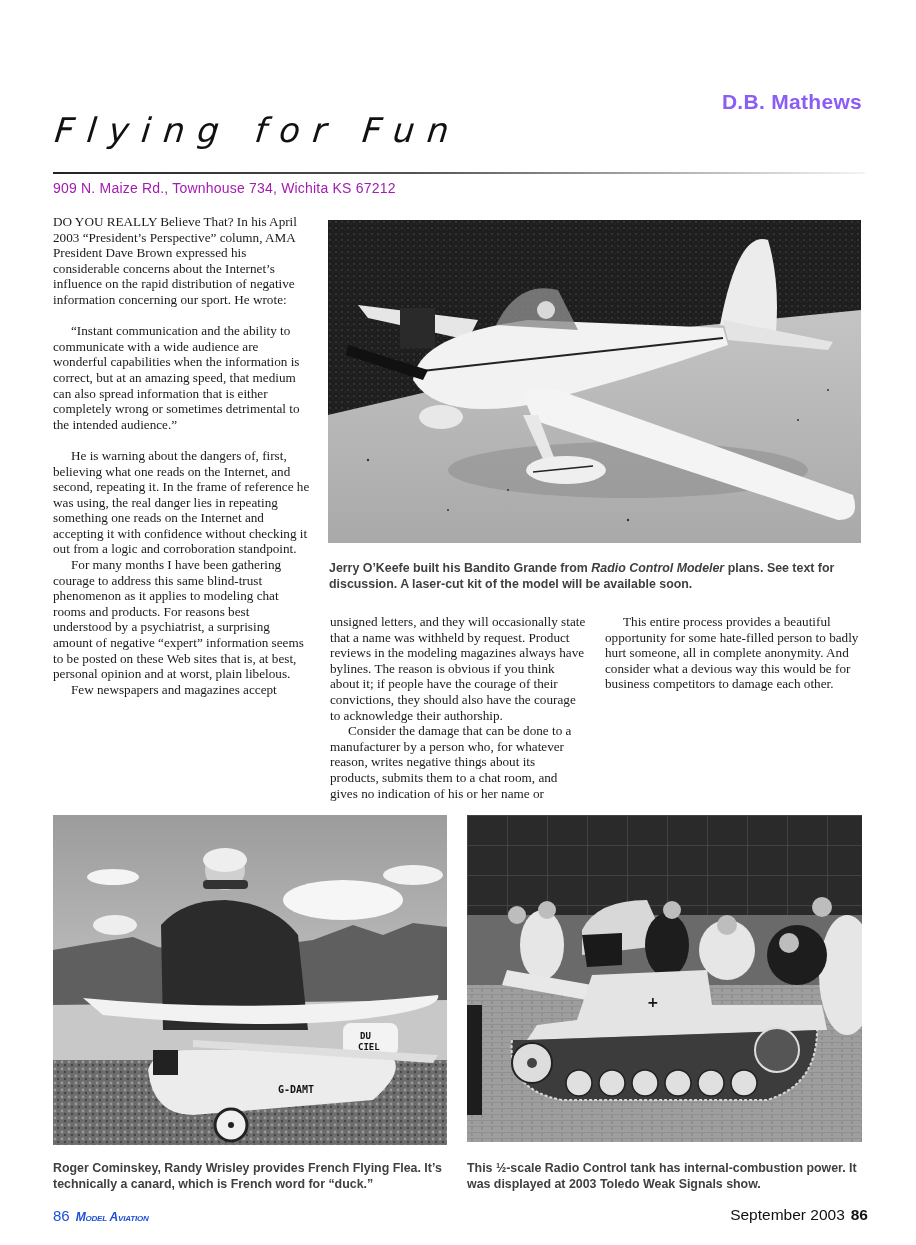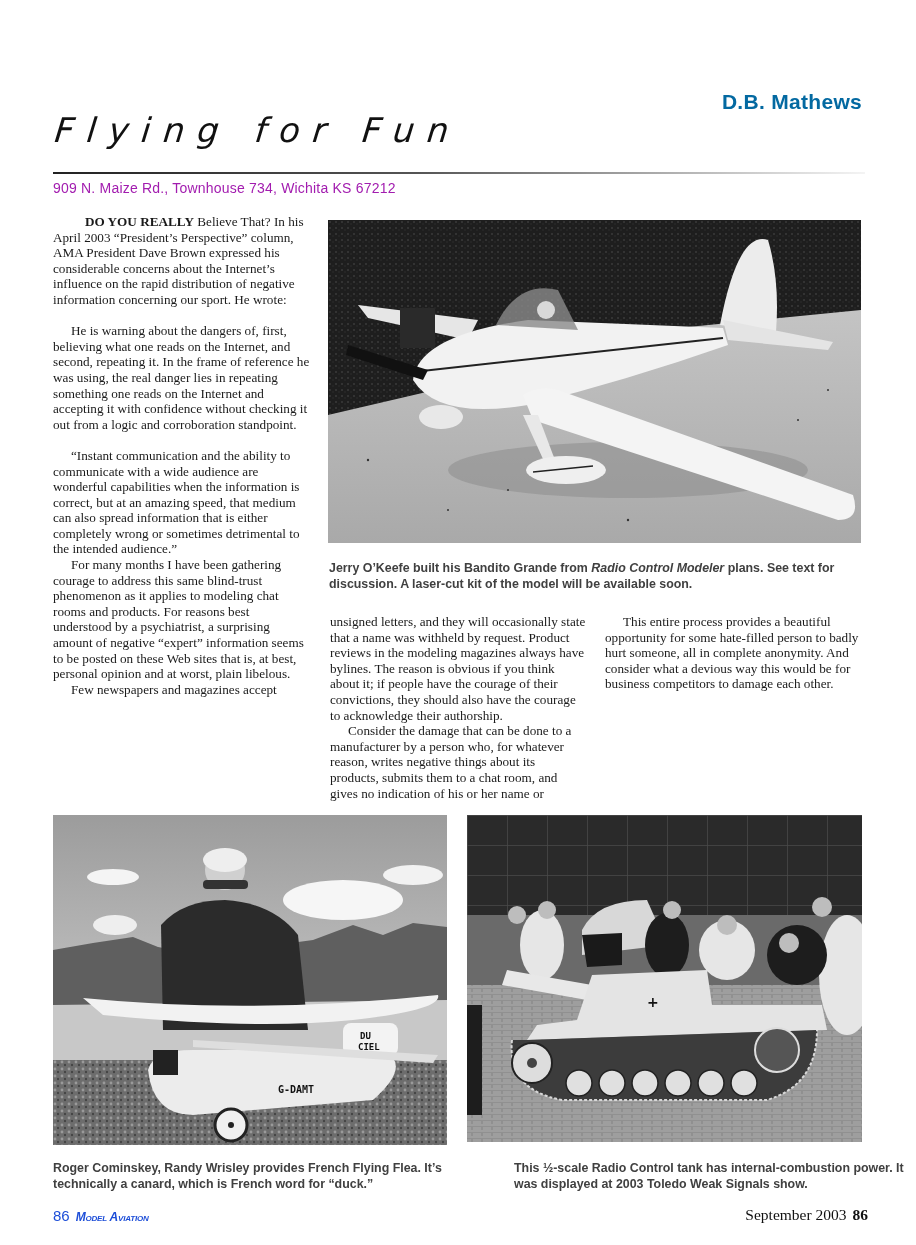--- a/index.html
+++ b/index.html
@@ -3,68 +3,68 @@
 <meta charset="utf-8">
 <style>
   * { box-sizing: border-box; margin: 0; padding: 0; }
   html, body { width: 916px; height: 1245px; background: #ffffff; overflow: hidden; }
   body { position: relative; color: #1a1a1a; font-family: "Liberation Serif", serif; }
 
   .abs { position: absolute; }
 
   
   .author { left: 600px; top: 90px; width: 262px; text-align: right;
-    font-family: "Liberation Sans", sans-serif; font-weight: bold; font-size: 21px; color: #0369a1; letter-spacing: 0.3px; }
+    font-family: "Liberation Sans", sans-serif; font-weight: bold; font-size: 21px; color: #8b5cf6; letter-spacing: 0.3px; }
   .title { left: 55px; top: 110px; font-family: "DejaVu Sans", sans-serif; font-style: italic;
     font-size: 34px; letter-spacing: 12.5px; color: #111; font-weight: normal; transform: skewX(-6deg); }
   .rule { left: 53px; top: 172px; width: 812px; height: 2px;
     background: linear-gradient(to right, #222 0%, #555 45%, #bbb 80%, #f4f4f4 100%); }
   .address { left: 53px; top: 180px; font-family: "Liberation Sans", sans-serif; font-size: 14px; color: #a21caf; letter-spacing: 0.2px; }
 
   
   .col { font-size: 13.2px; line-height: 15.6px; color: #1a1a1a; }
   .col p { text-indent: 18px; }
   .col p.noindent { text-indent: 0; }
   .col p.gap { margin-top: 15.6px; }
   .col1 { left: 53px; top: 214px; width: 258px; }
   .col2 { left: 330px; top: 614px; width: 256px; }
   .col3 { left: 605px; top: 614px; width: 258px; }
-  .lead { font-weight: bold; margin-left: 32px; }
+  .lead { font-weight: normal; }
 
   
   .caption { font-family: "Liberation Sans", sans-serif; font-weight: bold; font-size: 12.4px; line-height: 15.5px; color: #404040; }
   .cap-top { left: 329px; top: 561px; width: 540px; }
   .cap-left { left: 53px; top: 1161px; width: 400px; }
-  .cap-right { left: 467px; top: 1161px; width: 400px; margin-left: 47px; }
+  .cap-right { left: 467px; top: 1161px; width: 400px; }
 
   
   .footer-left { left: 53px; top: 1207px; font-family: "Liberation Sans", sans-serif; font-size: 15px; color: #1d4ed8; }
   .footer-left .mag { font-weight: bold; font-style: italic; font-size: 12px; letter-spacing: -0.2px; margin-left: 6px; font-variant: small-caps; }
-  .footer-right { right: 48px; top: 1206px; font-family: Liberation Serif, serif; font-size: 15.5px; color: #111; }
+  .footer-right { right: 48px; top: 1206px; font-family: Liberation Sans, sans-serif; font-size: 15.5px; color: #111; }
   .footer-right .pg { font-weight: bold; margin-left: 6px; }
 
   
   .photo { overflow: hidden; }
   .photo-plane { left: 328px; top: 220px; width: 533px; height: 323px; background: #9a9a9a; }
   .photo-flea { left: 53px; top: 815px; width: 394px; height: 330px; background: #cfcfcf; }
   .photo-tank { left: 467px; top: 815px; width: 395px; height: 327px; background: #555; }
   .photo svg { display: block; width: 100%; height: 100%; }
 </style>
 </head>
 <body>
 
 <div class="abs author">D.B. Mathews</div>
 <h1 class="abs title">Flying for Fun</h1>
 <div class="abs rule"></div>
 <div class="abs address">909 N. Maize Rd., Townhouse 734, Wichita KS 67212</div>
 
 <div class="abs col col1">
   <p class="noindent"><span class="lead">DO YOU REALLY</span><span> Believe That? In his April 2003 “President’s Perspective” column, AMA President Dave Brown expressed his considerable concerns about the Internet’s influence on the rapid distribution of negative information concerning our sport. He wrote:</span></p>
+  <p class="gap">“Instant communication and the ability to communicate with a wide audience are wonderful capabilities when the information is correct, but at an amazing speed, that medium can also spread information that is either completely wrong or sometimes detrimental to the intended audience.”</p>
   <p class="gap">He is warning about the dangers of, first, believing what one reads on the Internet, and second, repeating it. In the frame of reference he was using, the real danger lies in repeating something one reads on the Internet and accepting it with confidence without checking it out from a logic and corroboration standpoint.</p>
-  <p class="gap">“Instant communication and the ability to communicate with a wide audience are wonderful capabilities when the information is correct, but at an amazing speed, that medium can also spread information that is either completely wrong or sometimes detrimental to the intended audience.”</p>
   <p>For many months I have been gathering courage to address this same blind-trust phenomenon as it applies to modeling chat rooms and products. For reasons best understood by a psychiatrist, a surprising amount of negative “expert” information seems to be posted on these Web sites that is, at best, personal opinion and at worst, plain libelous.</p>
   <p>Few newspapers and magazines accept</p>
 </div>
 
 <div class="abs photo photo-plane">
   <svg viewBox="0 0 533 323" preserveAspectRatio="none">
     <defs>
       <pattern id="grass" width="6" height="6" patternUnits="userSpaceOnUse">
         <rect width="6" height="6" fill="#1e1e1e"></rect>
         <circle cx="2" cy="2" r="1" fill="#3a3a3a"></circle>

